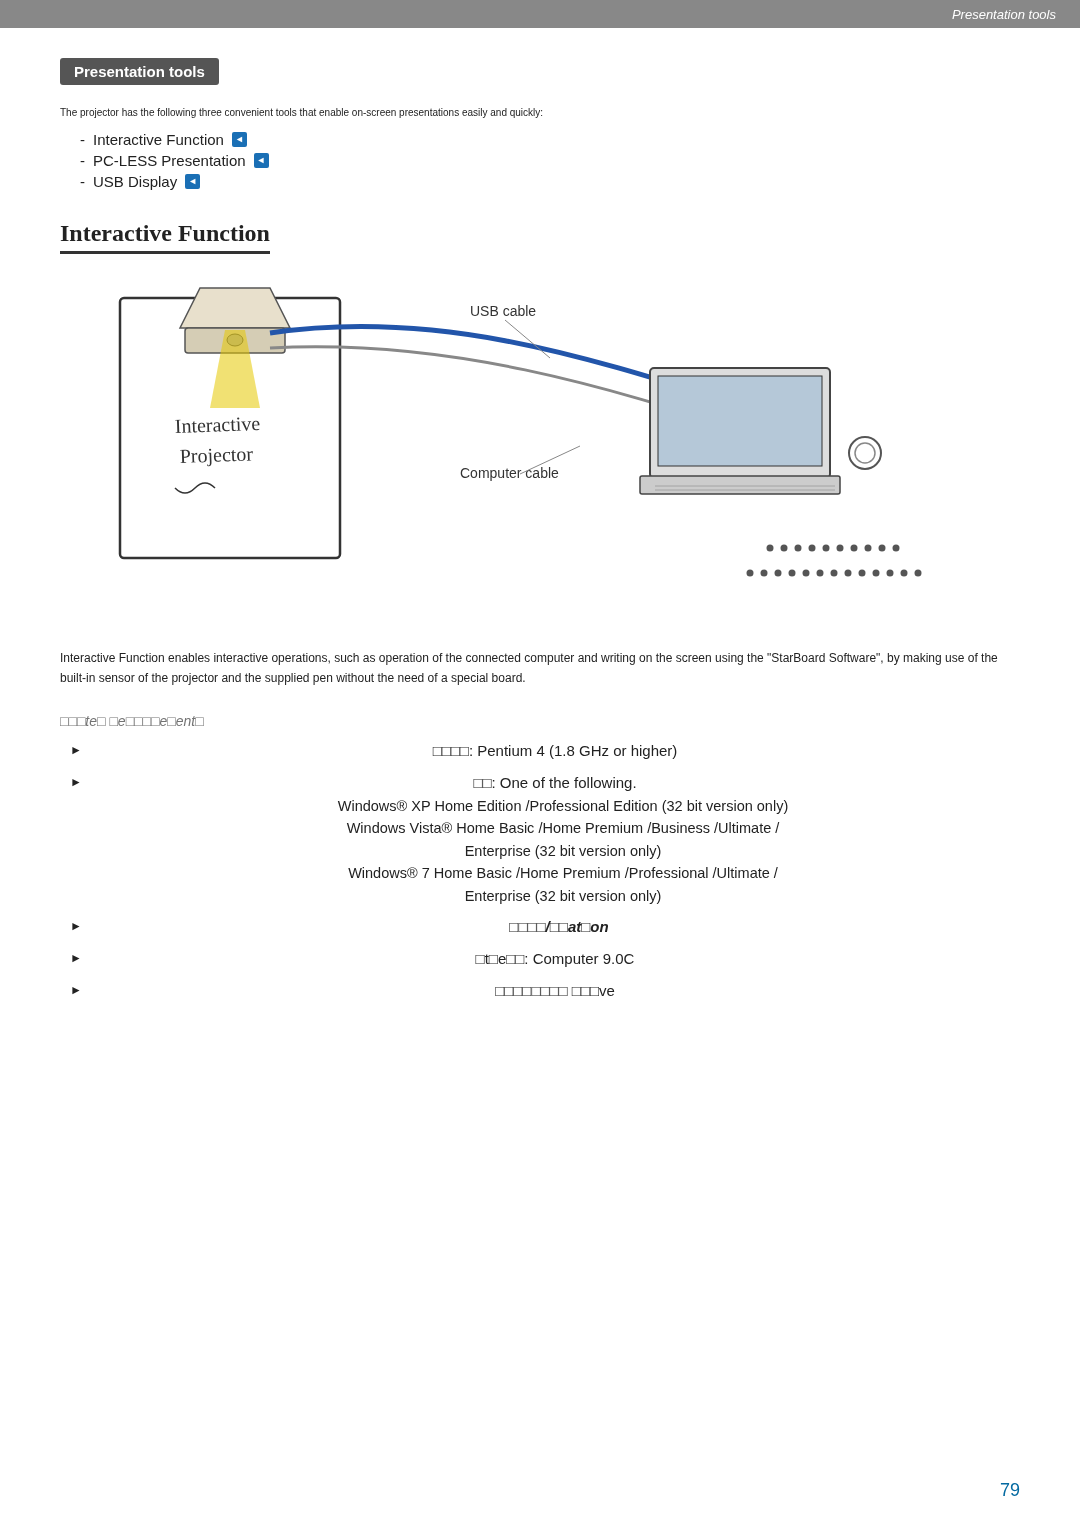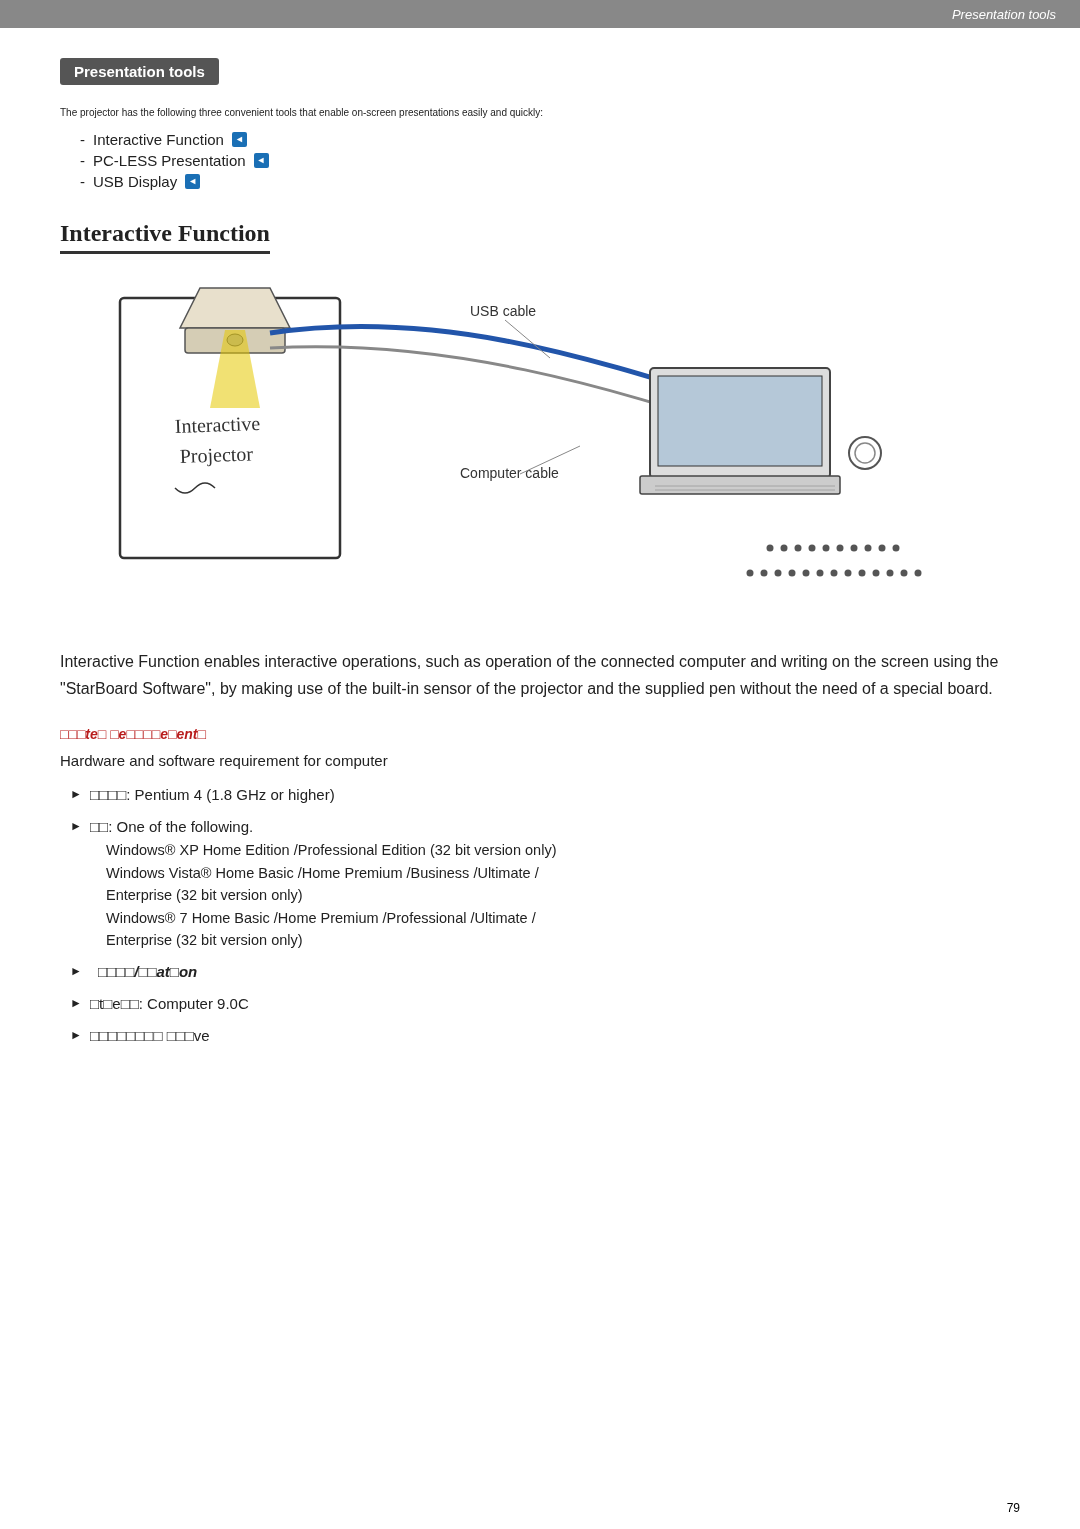--- a/index.html
+++ b/index.html
@@ -104,44 +104,44 @@
     }
 
     .diagram-svg-container {
       width: 100%;
       display: flex;
       justify-content: center;
     }
 
     
     .description-text {
-      font-size: 16px;
+      font-size: 12px;
       line-height: 1.7;
       margin-bottom: 24px;
     }
 
     
     .req-subheading {
       font-size: 14px;
-      color: #b91c1c;
+      color: #737373;
       margin-bottom: 10px;
       font-style: italic;
-      font-weight: bold;
     }
 
     .req-label {
       font-size: 15px;
       margin-bottom: 14px;
     }
 
     
     .req-list {
       list-style: none;
       margin-left: 10px;
       margin-bottom: 10px;
+      text-align: center;
     }
 
     .req-list > li {
       margin-bottom: 8px;
       font-size: 15px;
       line-height: 1.6;
       padding-left: 20px;
       position: relative;
     }
 
@@ -162,24 +162,24 @@
 
     .bold-item {
       font-weight: bold;
       font-style: italic;
       margin-left: 8px;
     }
 
     
     .page-number {
       position: absolute;
-      bottom: 14px;
+      bottom: 28px;
       right: 60px;
-      font-size: 12px;
-      color: #000000;
+      font-size: 18px;
+      color: #0369a1;
     }
   </style>
 </head>
 <body>
 
 <div class="header-bar">
   <span class="header-bar-title">Presentation tools</span>
 </div>
 
 <div class="page-content">
@@ -281,21 +281,20 @@
           <circle cx="168" cy="0" r="3.5" fill="#555"></circle>
         </g>
       </svg>
     </div>
   </div>
 
   <p class="description-text">Interactive Function enables interactive operations, such as operation of the connected computer and writing on the screen using the "StarBoard Software", by making use of the built-in sensor of the projector and the supplied pen without the need of a special board.</p>
 
   <p class="req-subheading">□□□te□ □e□□□□e□ent□</p>
 
-  <p class="req-label">Hardware and software requirement for computer</p>
 
   <ul class="req-list">
 
     <li>
       <span>□□□□</span><span>: Pentium 4 (1.8 GHz or higher)</span>
     </li>
 
 
     <li>
       <span>□□</span><span>: One of the following.</span>

